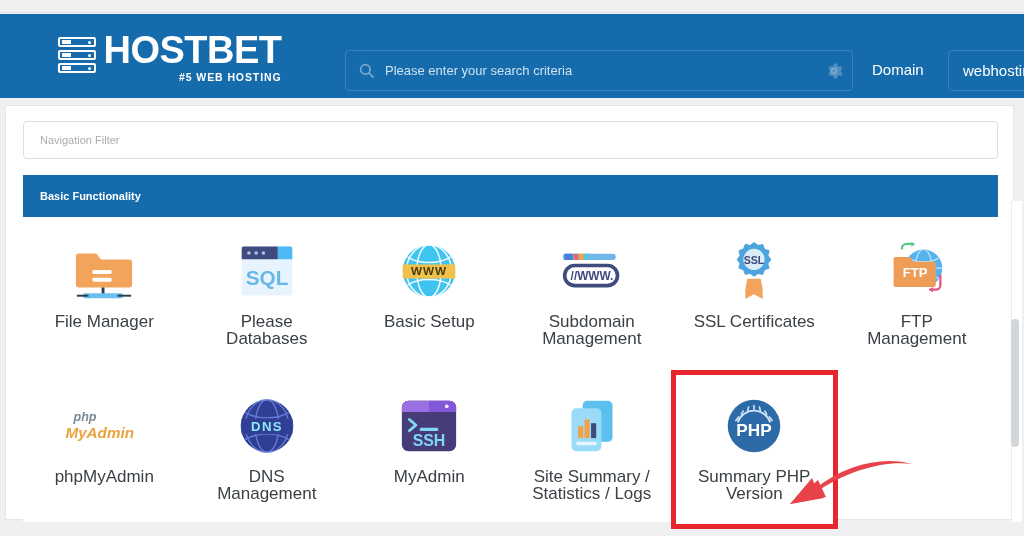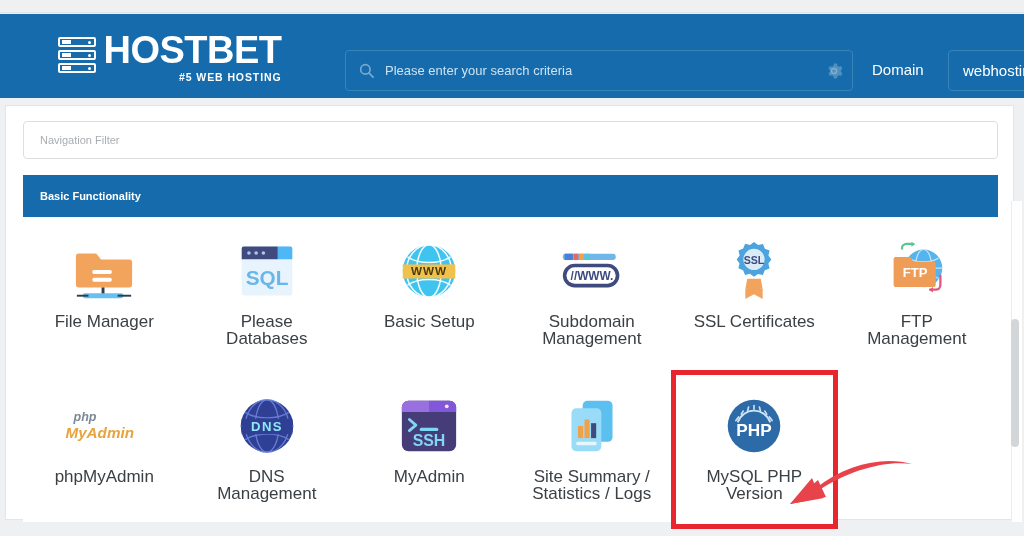--- a/index.html
+++ b/index.html
@@ -506,21 +506,21 @@
         <line x1="25" y1="15" x2="26" y2="11"></line>
         <line x1="32" y1="13.5" x2="32" y2="9.5"></line>
         <line x1="39" y1="15" x2="38" y2="11"></line>
         <line x1="46" y1="19" x2="44" y2="15.5"></line>
         <line x1="52" y1="26" x2="49" y2="22"></line>
       </g>
       <path d="M14 28a19 19 0 0 1 36 0" fill="none" stroke="#cfe3f4" stroke-width="2"></path>
       <text x="32" y="43" font-family="Liberation Sans, sans-serif" font-size="19" font-weight="bold" fill="#ffffff" text-anchor="middle">PHP</text>
     </svg>
             </div>
-            <div class="tile-label">MySQL PHP
+            <div class="tile-label">Summary PHP
 Version</div>
           </div>
         </div>
 
       <div class="arrow-annotation">
         <svg width="140" height="70" viewBox="0 0 140 70">
           <path d="M136 6 C 110 2, 72 12, 40 34 L 48 40 L 14 46 L 36 20 L 40 30 C 70 6, 108 -2, 136 6 Z" fill="#e8434a"></path>
           <path d="M42 22 L 14 46 L 50 39 Z" fill="#e8434a"></path>
         </svg>
       </div>

